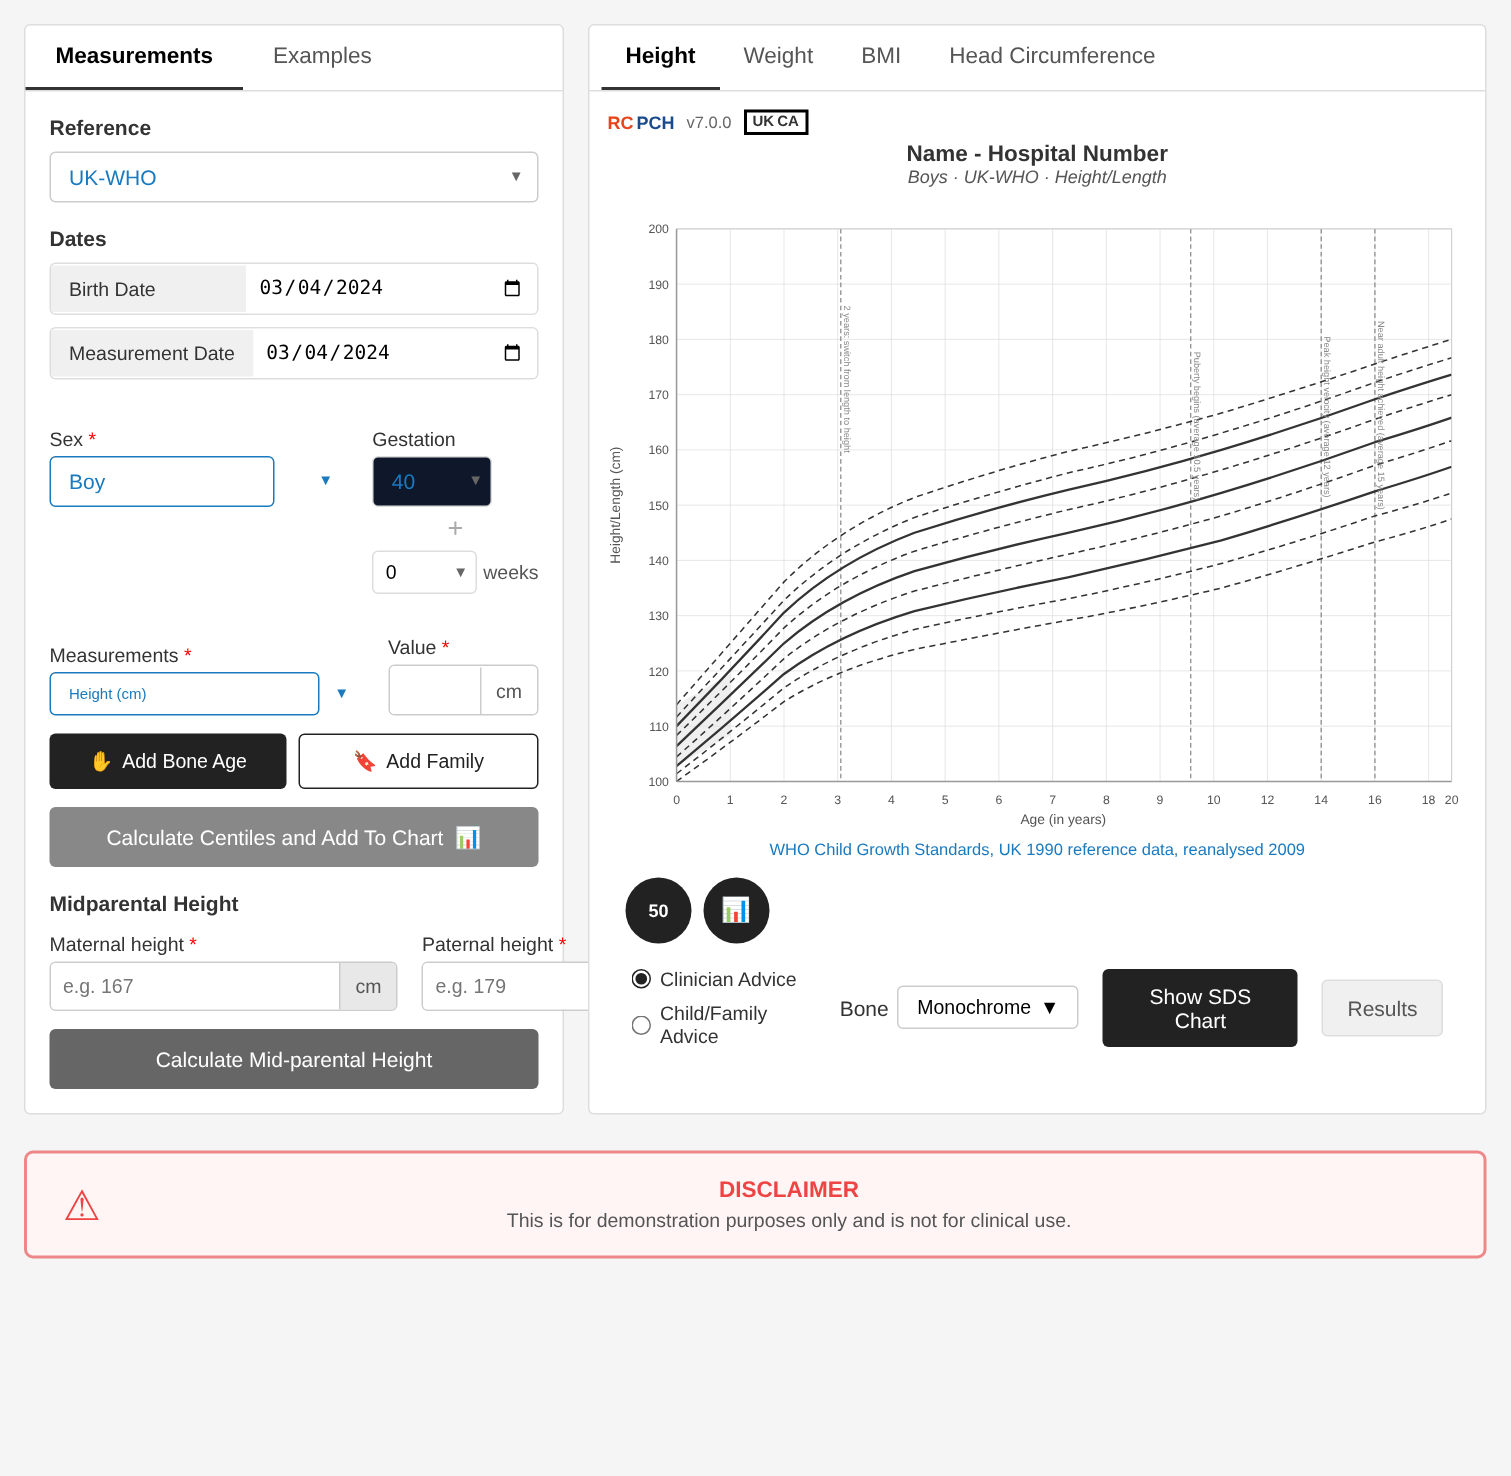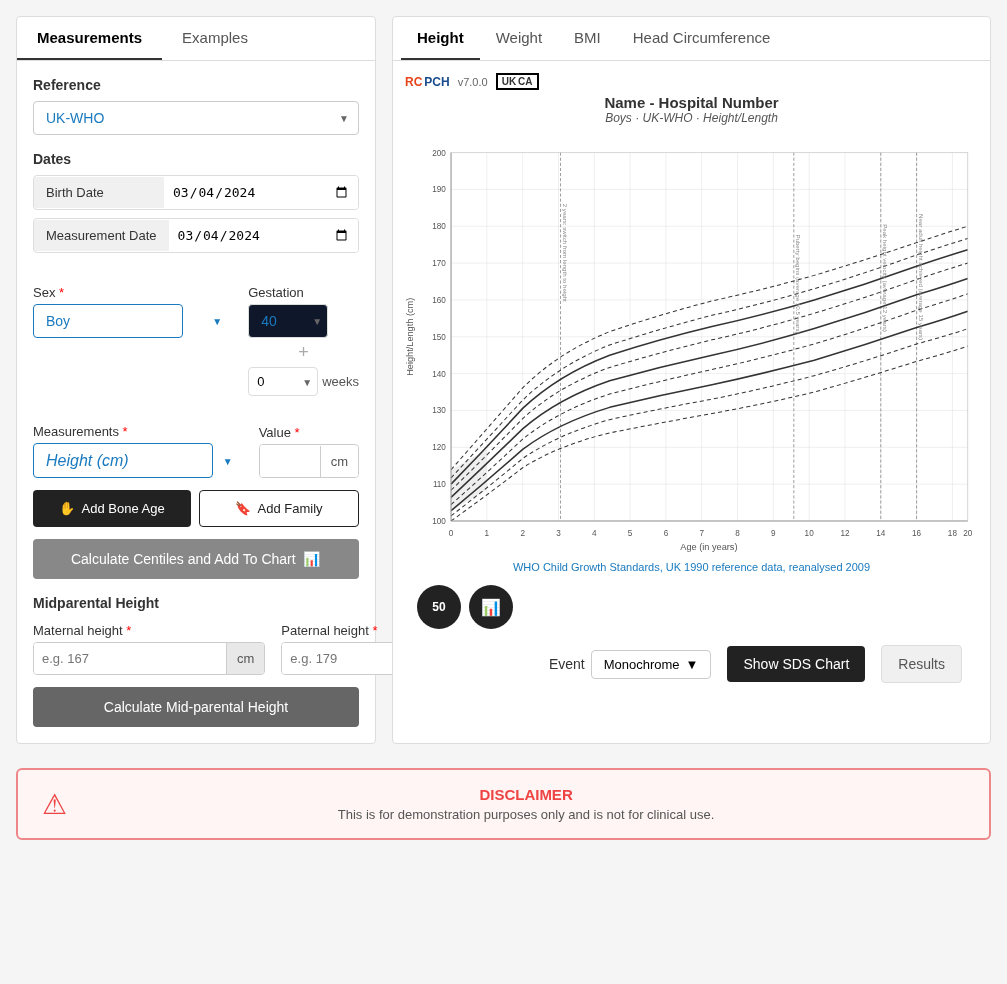--- a/index.html
+++ b/index.html
@@ -45,21 +45,21 @@
     .weeks-wrap { display: flex; align-items: center; gap: 4px; }
     .weeks-select-wrap { position: relative; display: inline-block; }
     .weeks-select-wrap select { padding: 6px 8px; border: 1px solid #ddd; border-radius: 4px; background: #fff; appearance: none; width: 70px; font-size: 13px; }
     .weeks-select-wrap::after { content: '▼'; position: absolute; right: 6px; top: 50%; transform: translateY(-50%); font-size: 10px; color: #666; pointer-events: none; }
     .weeks-label { font-size: 13px; color: #555; }
 
     .measurements-row { display: flex; gap: 16px; align-items: flex-end; margin-bottom: 12px; }
     .meas-section { flex: 1; }
     .value-section { }
     .meas-select-wrap { position: relative; }
-    .meas-select-wrap select { padding: 8px 12px; border: 1px solid #1a7abf; border-radius: 4px; appearance: none; background: #fff; width: 180px; font-size: 16px; color: #1a7abf; font-style: italic; }
+    .meas-select-wrap select { padding: 8px 12px; border: 1px solid #1a7abf; border-radius: 4px; appearance: none; background: #fff; width: 180px; font-size: 10px; color: #1a7abf; }
     .meas-select-wrap::after { content: '▼'; position: absolute; right: 10px; top: 50%; transform: translateY(-50%); font-size: 10px; color: #1a7abf; pointer-events: none; }
 
     .value-input-wrap { display: flex; align-items: center; border: 1px solid #ccc; border-radius: 4px; overflow: hidden; }
     .value-input-wrap input { border: none; width: 60px; padding: 8px; outline: none; font-size: 14px; }
     .value-unit { background: #fff; padding: 8px 10px; font-size: 13px; color: #555; border-left: 1px solid #ccc; }
 
     .action-buttons { display: flex; gap: 8px; margin-bottom: 12px; }
     .btn-dark { background: #222; color: #fff; border: none; border-radius: 4px; padding: 10px 16px; cursor: pointer; display: flex; align-items: center; gap: 6px; font-size: 13px; flex: 1; justify-content: center; }
     .btn-outline { background: #fff; color: #222; border: 1px solid #222; border-radius: 4px; padding: 10px 16px; cursor: pointer; display: flex; align-items: center; gap: 6px; font-size: 13px; flex: 1; justify-content: center; }
 
@@ -389,23 +389,33 @@
       <div class="chart-buttons-row">
         <button class="circle-btn">
           <span style="font-size:12px; font-weight:bold;">50</span>
         </button>
         <button class="circle-btn">
           <span>📊</span>
         </button>
       </div>
 
       <div class="bottom-controls">
+        <div class="radio-group">
+          <label class="radio-item">
+            <input type="radio" name="advice" checked="" style="">
+            <span>Clinician Advice</span>
+          </label>
+          <label class="radio-item">
+            <input type="radio" name="advice" style="">
+            <span>Child/Family Advice</span>
+          </label>
+        </div>
 
         <div class="theme-section">
-          <span>Event</span>
+          <span>Bone</span>
           <div class="theme-dropdown">
             <button>
               <span>Monochrome</span>
               <span>▼</span>
             </button>
           </div>
         </div>
 
         <button class="btn-show-sds">Show SDS Chart</button>
         <button class="btn-results">Results</button>

